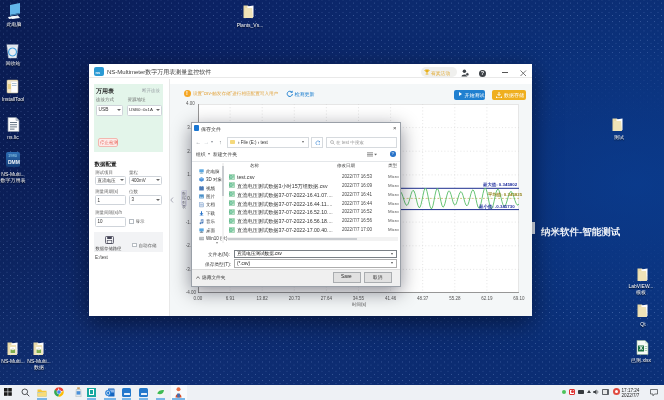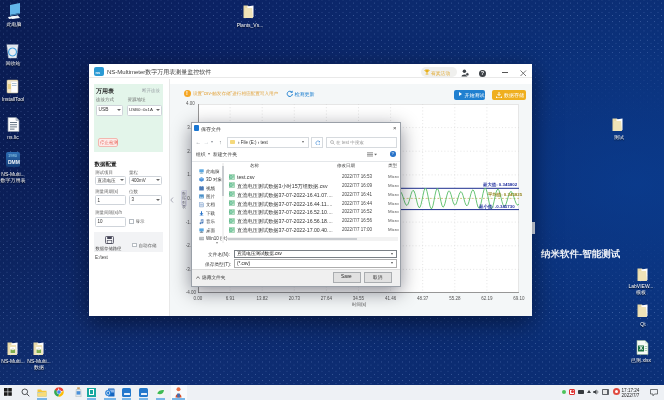--- a/index.html
+++ b/index.html
@@ -15,21 +15,21 @@
   radial-gradient(circle,rgba(150,180,235,.45) 0,rgba(150,180,235,.45) .75px,transparent .85px);
  background-size:7px 6.2px,7px 6.2px;background-position:0 0,3.5px 3.1px;opacity:.6;
  -webkit-mask-image:radial-gradient(ellipse 300px 170px at 95% 44%, rgba(0,0,0,0) 0%, rgba(0,0,0,0) 35%, #000 80%);
  mask-image:radial-gradient(ellipse 300px 170px at 95% 44%, rgba(0,0,0,0) 0%, rgba(0,0,0,0) 35%, #000 80%);}
 .dlabel{position:absolute;color:#fff;font-size:5px;text-align:center;text-shadow:0 1px 1px rgba(0,0,0,.8);line-height:6px;}
 .tt{white-space:nowrap;}
 </style></head><body>
 <div id="desk">
 <div id="dots"></div>
 
-<div class="ab tt" style="left:541px;top:226px;font-size:9.5px;font-weight:bold;color:#eef2f8;margin-top:22px;">纳米软件-智能测试</div>
+<div class="ab tt" style="left:541px;top:226px;font-size:9.5px;font-weight:bold;color:#eef2f8;">纳米软件-智能测试</div>
 <div class="ab" style="left:531.8px;top:222px;width:2.8px;height:11.5px;background:#dfe6f0;"></div>
 <svg class="ab" style="left:6px;top:3px;" width="18" height="17" viewBox="0 0 18 17">
 <polygon points="4,2 14,0 14,10 4,12" fill="#63b6ea"></polygon>
 <polygon points="4,12 14,10 14,11 4,13" fill="#3f87b5"></polygon>
 <polygon points="5,13.5 12,12.5 14,15 6,16" fill="#e8eef5"></polygon>
 <polygon points="2,14 9,13 10,15 3,16" fill="#f5f8fb"></polygon>
 </svg>
 <div class="dlabel" style="left:2px;top:21px;width:24px;font-size:5px;">此电脑</div>
 <svg class="ab" style="left:6px;top:42px;" width="13" height="17" viewBox="0 0 13 17">
 <path d="M1,4 L12,4 L10.5,16 L2.5,16 Z" fill="#e9edf2" stroke="#b9c2cc" stroke-width=".5"></path>

